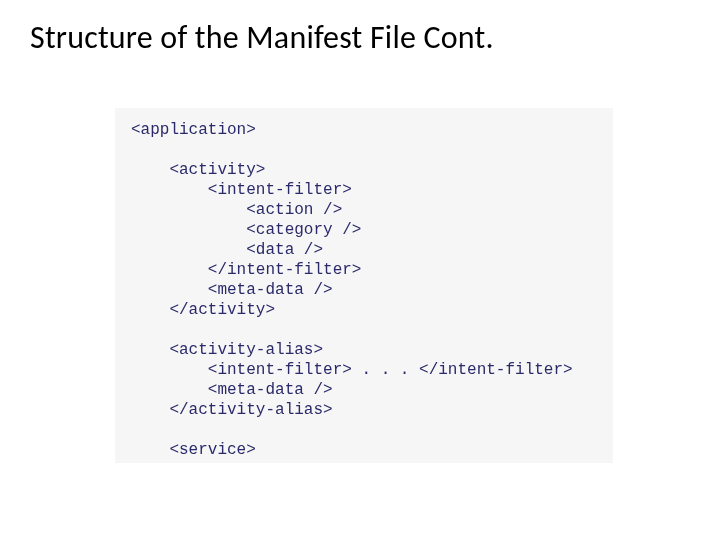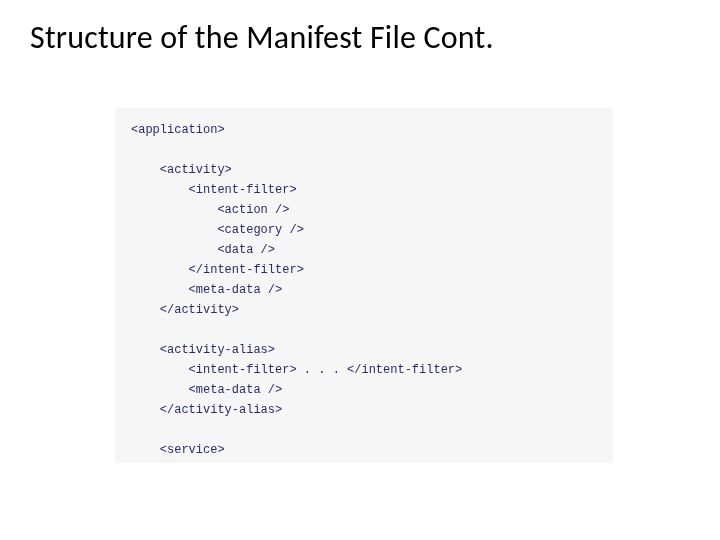--- a/index.html
+++ b/index.html
@@ -33,21 +33,21 @@
     left: 115px;
     width: 498px;
     height: 355px;
     background: #f6f6f6;
     box-sizing: border-box;
     padding: 12px 16px 12px 16px;
     overflow: hidden;
   }
   .code {
     font-family: Consolas, "Courier New", monospace;
-    font-size: 12px;
+    font-size: 16px;
     line-height: 20px;
     color: #2a2a6b;
     white-space: pre;
   }
 </style>
 </head>
 <body>
 
 <div class="slide">
   <div class="title">Structure of the Manifest File Cont.</div>

